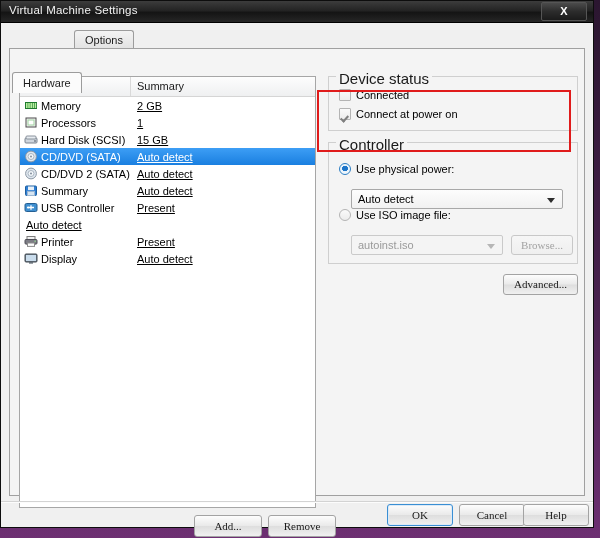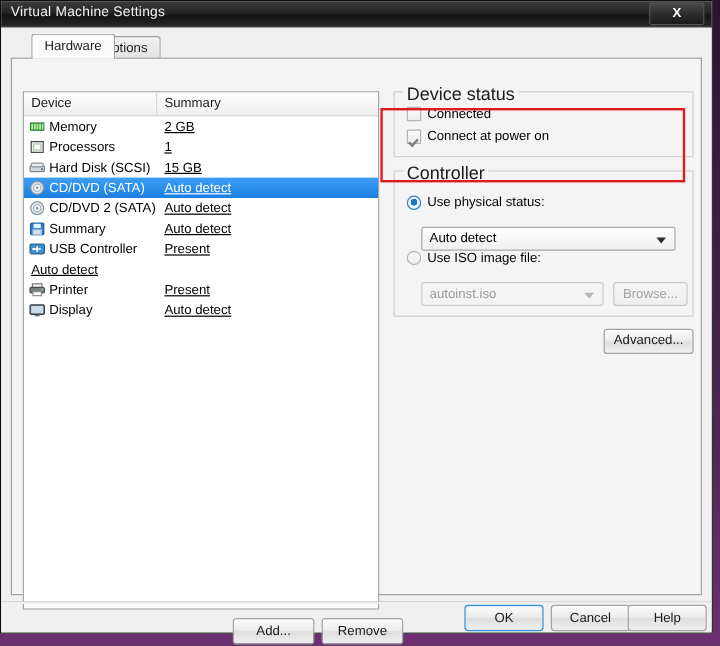--- a/index.html
+++ b/index.html
@@ -97,21 +97,21 @@
     box-sizing: border-box;
   }
   .tab.active {
     top: 0px;
     height: 21px;
     line-height: 21px;
     background: #fbfbfb;
     border-color: #9c9c9c;
     z-index: 3;
   }
-  #tab-hardware { left: 14px; }
+  #tab-hardware { left: 0; margin-top: 44px; }
   #tab-options  { left: 62px; }
 
   
   #panel {
     position: absolute;
     left: 8px; top: 25px;
     width: 576px;
     height: 448px;
     background: #f4f4f4;
     border: 1px solid #a0a0a0;
@@ -181,21 +181,21 @@
   .dev-icon svg { display:block; }
 
   
   #list-buttons {
     position: absolute;
     left: 9px; top: 466px;
     width: 297px;
     height: 22px;
   }
   .btn {
-    font-family: Liberation Sans, sans-serif;
+    font-family: Liberation Serif, serif;
     font-size: 11px;
     color: #1a1a1a;
     background: linear-gradient(180deg,#fdfdfd 0%,#eaeaea 48%,#dedede 52%,#f0f0f0 100%);
     border: 1px solid #a3a3a3;
     border-radius: 3px;
     cursor: pointer;
     box-sizing: border-box;
     text-align: center;
   }
   .btn.disabled {
@@ -541,21 +541,21 @@
             <span class="checkbox checked"></span>
             <span>Connect at power on</span>
           </div>
         </div>
 
         <div class="group" id="group-connection">
           <span class="group-title">Controller</span>
 
           <div class="radio-row" style="left:10px; top:20px;">
             <span class="radio selected"></span>
-            <span>Use physical status:</span>
+            <span>Use physical power:</span>
           </div>
 
           <div class="combo" id="combo-physical">
             <span class="combo-text">Auto detect</span>
             <span class="arrow"></span>
           </div>
 
           <div class="radio-row" style="left:10px; top:66px;">
             <span class="radio"></span>
             <span>Use ISO image file:</span>

